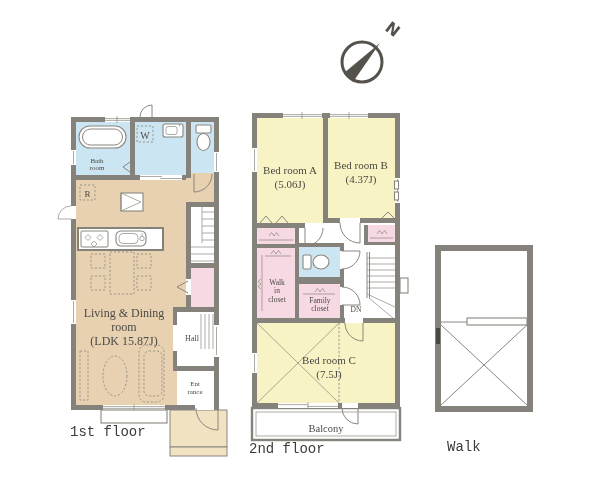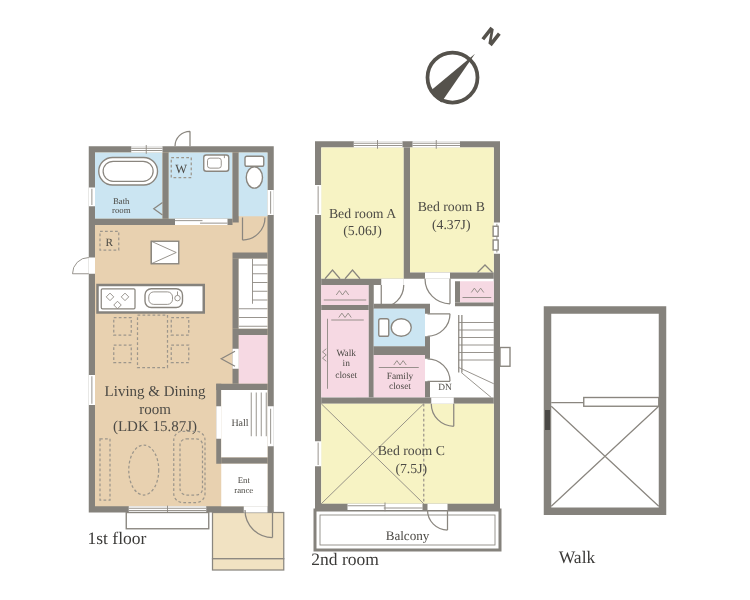--- a/index.html
+++ b/index.html
@@ -28,21 +28,21 @@
   .t8 {font-size:8px;}
   .t9 {font-size:9px;}
   .t10{font-size:10px;}
   .t105{font-size:10.5px;}
   .t11{font-size:11px;}
   .t12{font-size:12px;}
   .needle{fill:var(--compass);}
   .cring{fill:none;stroke:var(--compass);stroke-width:3;}
   .ntxt{fill:var(--compass);font-family:"DejaVu Sans","Liberation Sans",sans-serif;
         font-weight:bold;font-size:16px;}
-  .cap{position:absolute;font-family:Liberation Serif, serif;
+  .cap{position:absolute;font-family:Liberation Mono, monospace;
        color:var(--caption);font-size:14px;}
 </style>
 </head>
 <body>
 
 <div class="canvas">
 
   <svg style="left:323px;top:6px" width="90" height="90" viewBox="0 0 90 90">
     <circle class="cring" cx="39" cy="56" r="20"></circle>
     <polygon class="needle" points="57,37 21,67 30,76"></polygon>
@@ -311,15 +311,15 @@
 
   <svg style="left:430px;top:240px" width="120" height="230" viewBox="0 0 120 230">
     <rect x="8" y="8" width="92" height="161" fill="#ffffff" stroke="var(--wall)" stroke-width="6"></rect>
     <path class="ln" d="M11 82 H97"></path>
     <rect class="fx" x="37" y="78" width="60" height="7" stroke-width="1.3"></rect>
     <path class="ln" d="M11 85 L97 165 M97 85 L11 165"></path>
     <rect x="6" y="88" width="4" height="16" fill="#4a4845"></rect>
   </svg>
 
   <div class="cap" style="left:70px;top:424px">1st floor</div>
-  <div class="cap" style="left:249px;top:441px">2nd room</div>
+  <div class="cap" style="left:249px;top:441px">2nd floor</div>
   <div class="cap" style="left:447px;top:439px">Walk</div>
 </div>
 
 </body></html>

